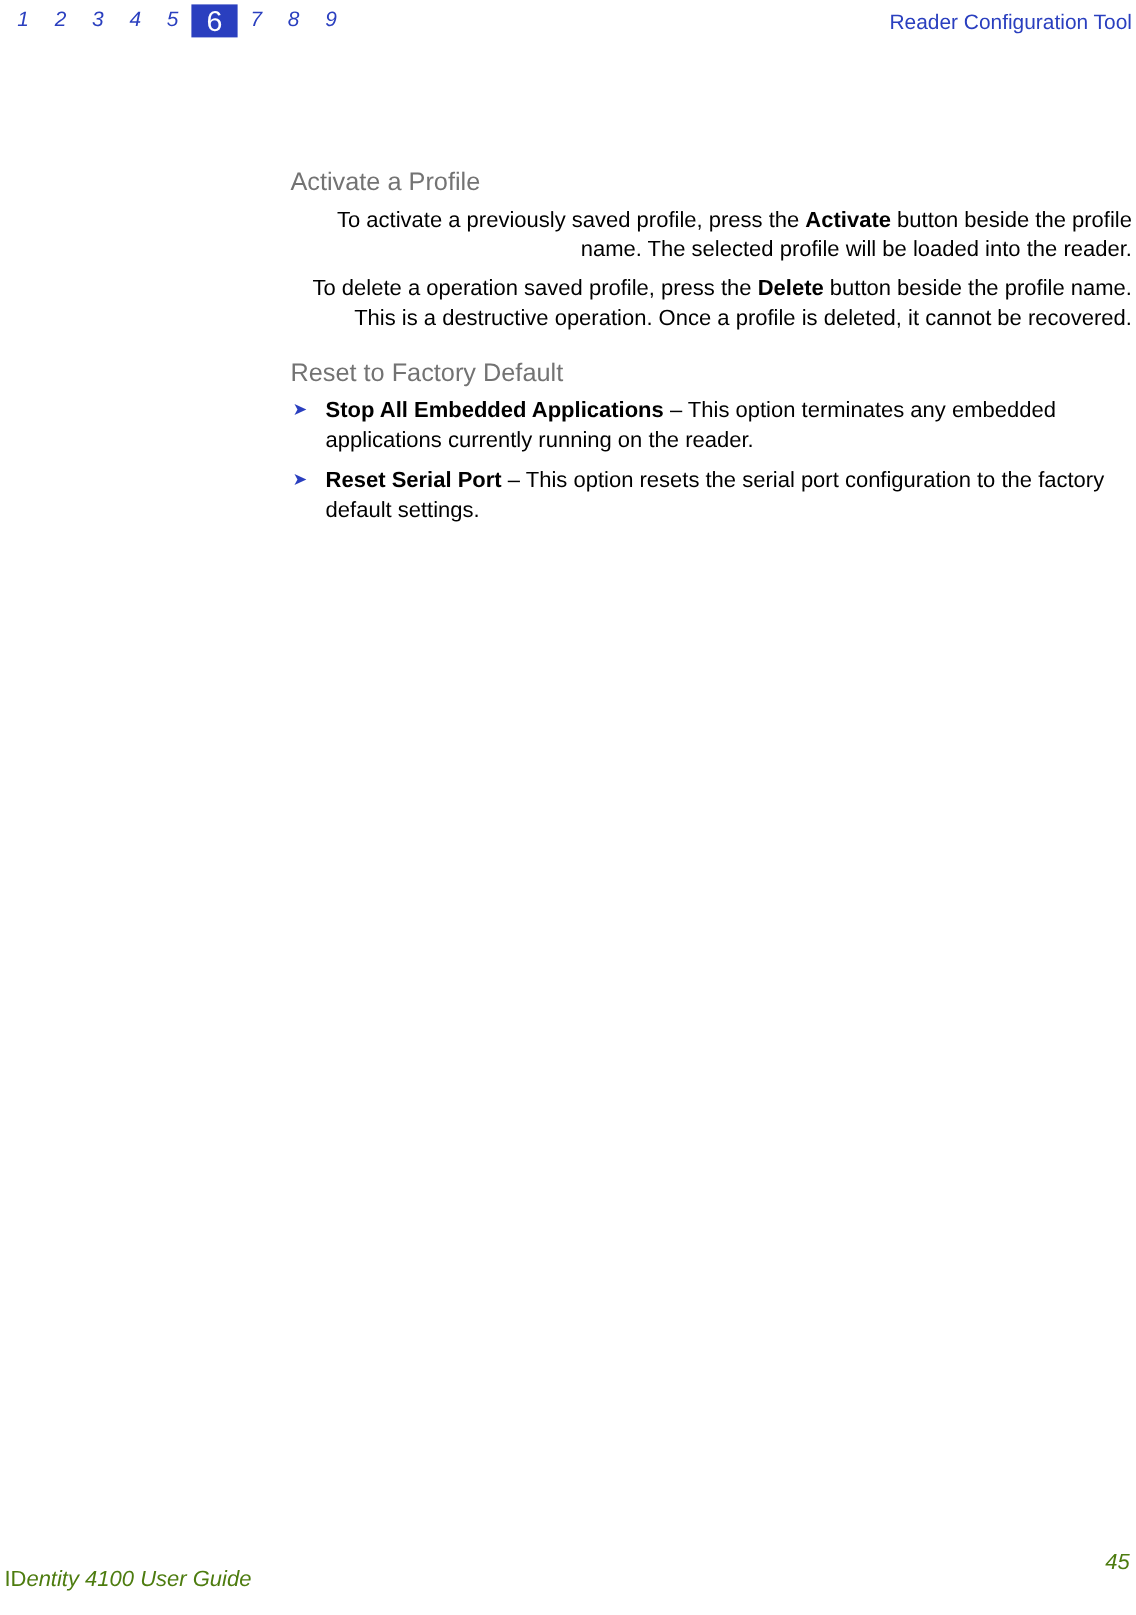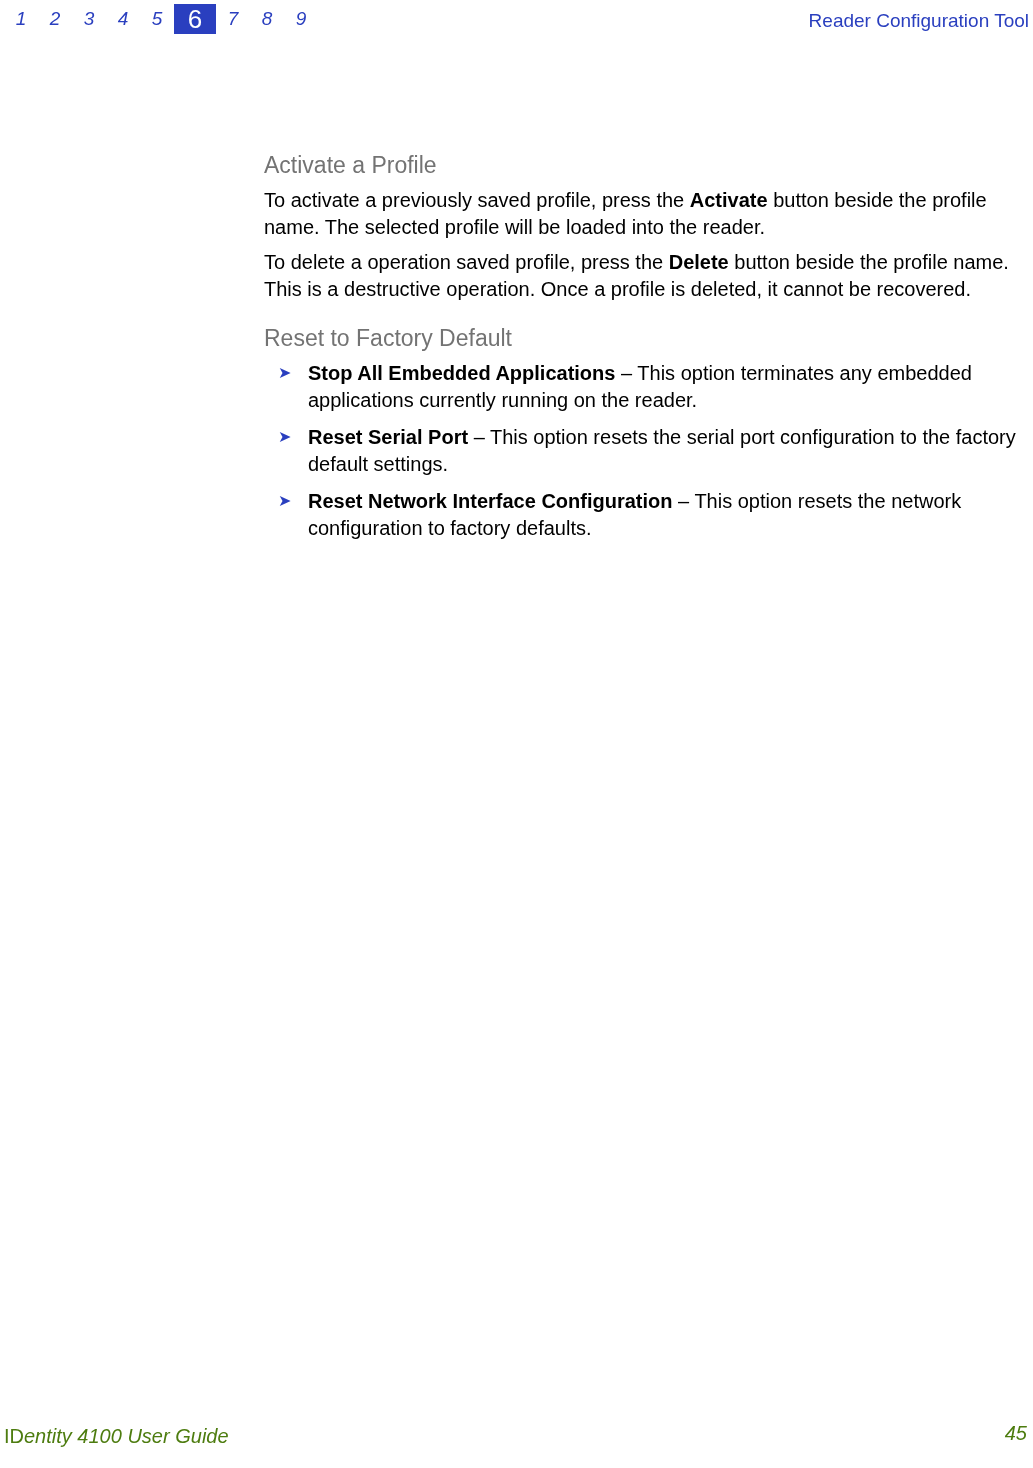--- a/index.html
+++ b/index.html
@@ -62,29 +62,30 @@
   h3 {
     color: #737373;
     font-family: Verdana, Arial, sans-serif;
     font-weight: normal;
     font-size: 23px;
     margin: 22px 0 8px 0;
   }
   p {
     margin: 4px 0 8px 0;
     line-height: 1.35;
+    text-align: right;
   }
   ul.arrow {
     list-style: none;
     padding: 0 0 0 28px;
     margin: 8px 0 0 0;
   }
   ul.arrow li {
     position: relative;
-    margin: 0 0 10px 12px;
+    margin: 0 0 10px 0;
     line-height: 1.35;
     padding-left: 4px;
   }
   ul.arrow li::before {
     content: "➤";
     position: absolute;
     left: -26px;
     top: 2px;
     color: #2a3fbf;
     font-size: 16px;
@@ -96,21 +97,21 @@
     left: 4px;
     right: 6px;
     font-style: italic;
     color: #4d7c0f;
     font-family: Liberation Sans, sans-serif;
     font-size: 20px;
   }
   .footer .right {
     position: absolute;
     right: 0;
-    bottom: 3px;
+    bottom: 16px;
     font-style: italic;
   }
   .footer .id-part { font-style: normal; }
   .footer .entity-part { font-style: italic; }
 </style>
 </head>
 <body>
 
 <div class="header">
   <div class="chapter-nav">
@@ -140,23 +141,20 @@
 
   <h3>Reset to Factory Default</h3>
 
   <ul class="arrow">
     <li>
       <b>Stop All Embedded Applications</b><span> – This option terminates any embedded applications currently running on the reader.</span>
     </li>
     <li>
       <b>Reset Serial Port</b><span> – This option resets the serial port configuration to the factory default settings.</span>
     </li>
-    <li>
-      <b>Reset Network Interface Configuration</b><span> – This option resets the network configuration to factory defaults.</span>
-    </li>
   </ul>
 
 </div>
 
 <div class="footer">
   <span>
     <span class="id-part">ID</span><span class="entity-part">entity</span><span> 4100 User Guide</span>
   </span>
   <span class="right">45</span>
 </div>

